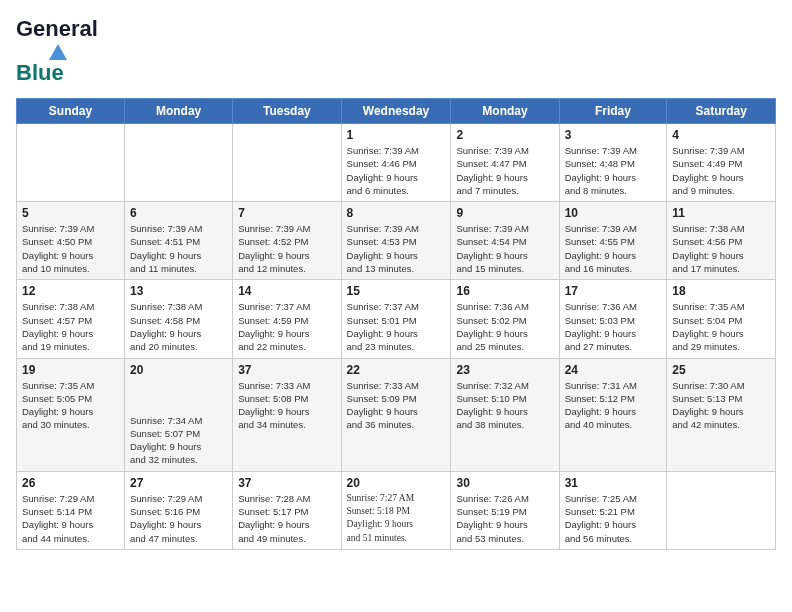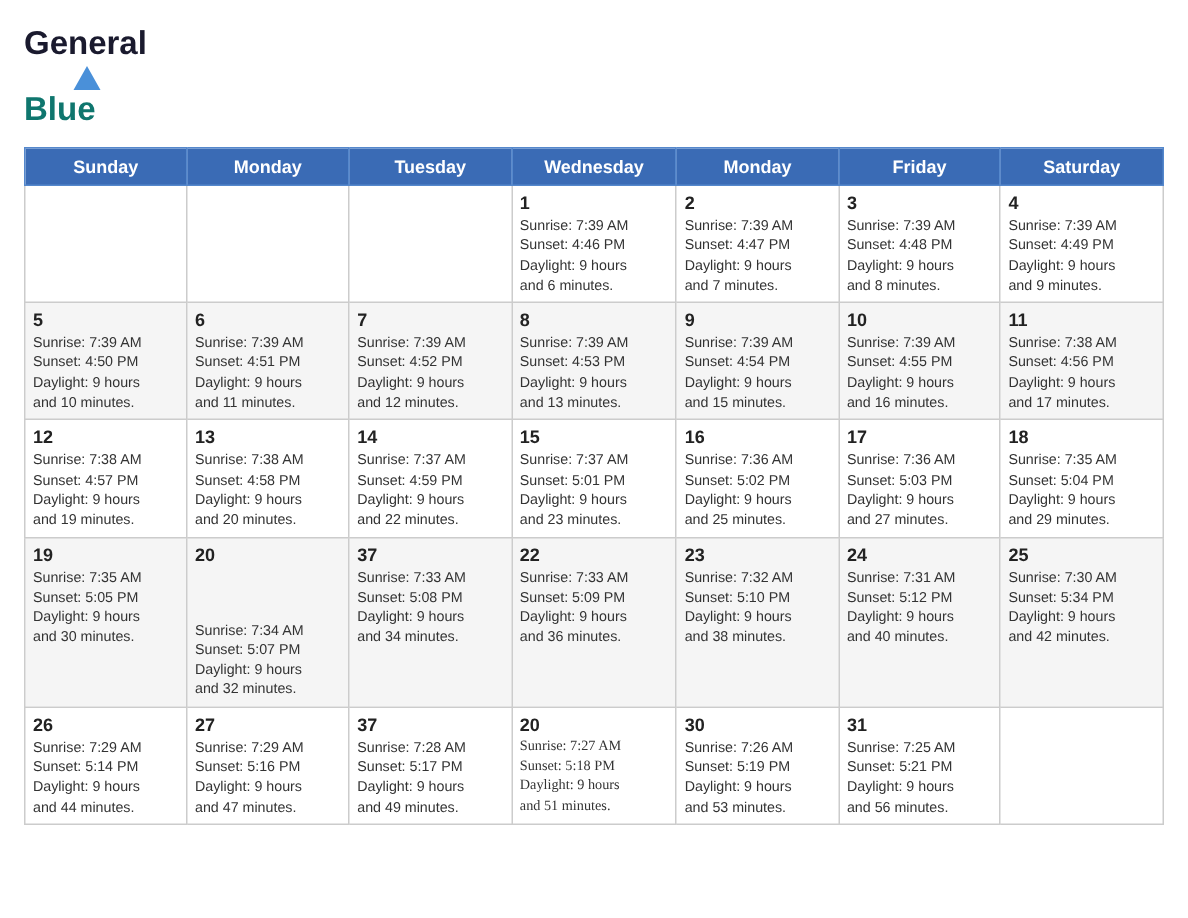--- a/index.html
+++ b/index.html
@@ -292,21 +292,21 @@
           <td>
             <span class="day-num">24</span>
             <div class="day-info" style="white-space: pre-line;">Sunrise: 7:31 AM
 Sunset: 5:12 PM
 Daylight: 9 hours
 and 40 minutes.</div>
           </td>
           <td>
             <span class="day-num">25</span>
             <div class="day-info" style="white-space: pre-line;">Sunrise: 7:30 AM
-Sunset: 5:34 PM
+Sunset: 5:13 PM
 Daylight: 9 hours
 and 42 minutes.</div>
           </td>
         </tr>
         <tr>
           <td>
             <span class="day-num">26</span>
             <div class="day-info" style="white-space: pre-line;">Sunrise: 7:29 AM
 Sunset: 5:14 PM
 Daylight: 9 hours

